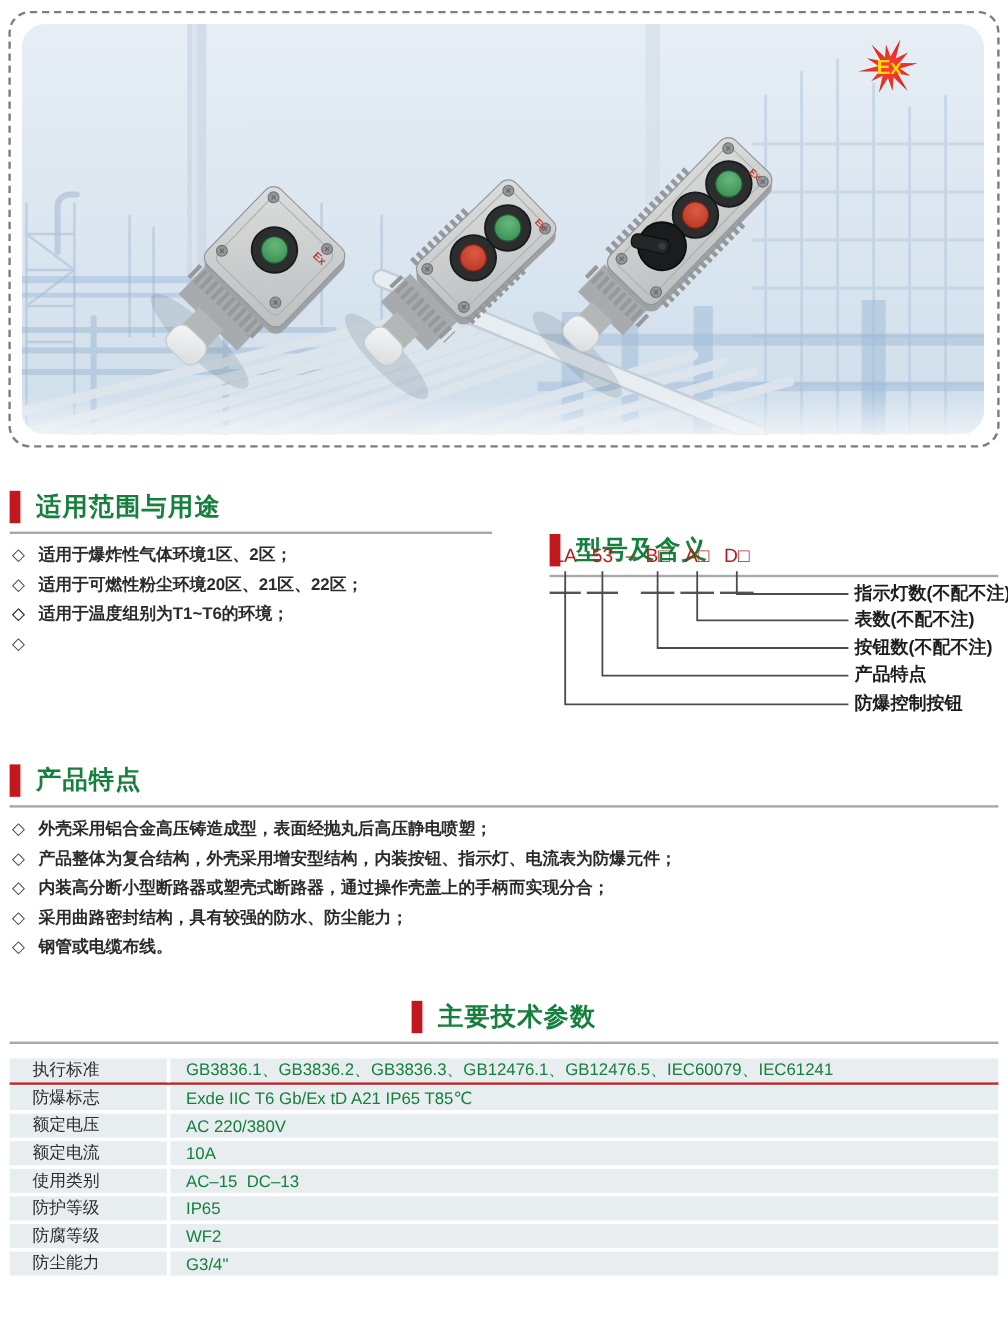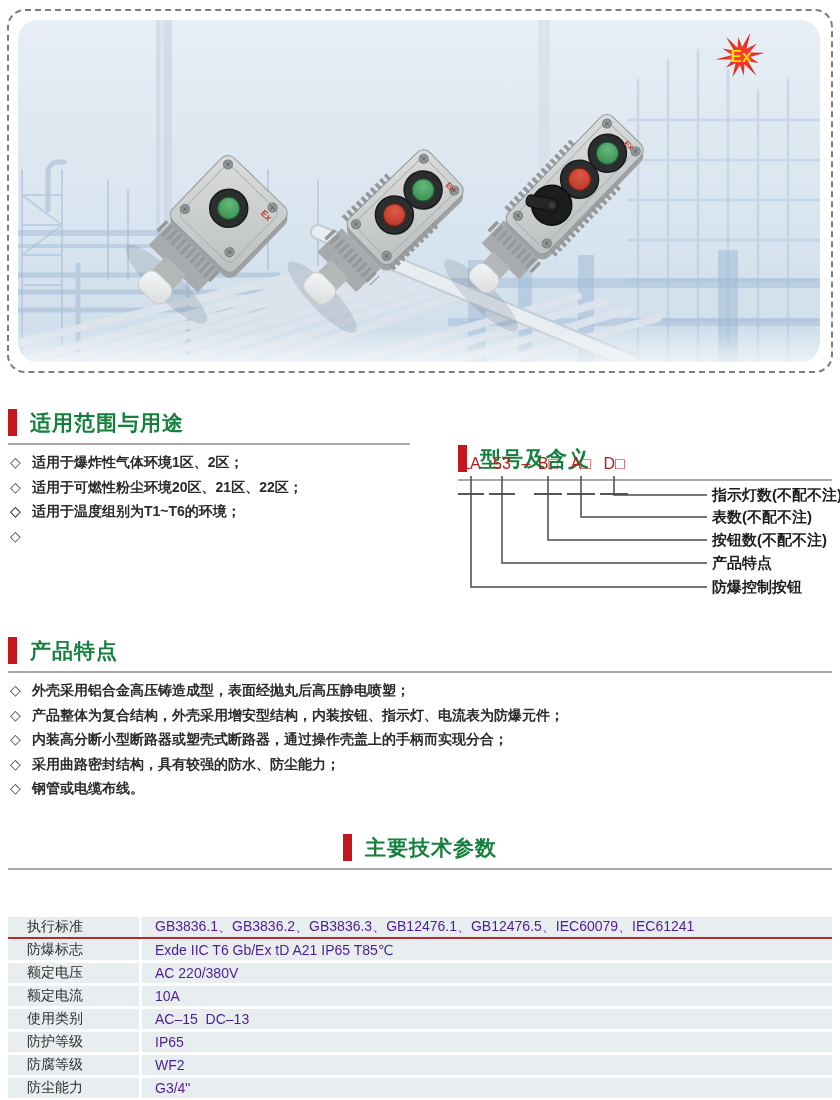--- a/index.html
+++ b/index.html
@@ -28,24 +28,24 @@
   
   .model-part{position:absolute;top:455px;font-size:16px;color:#b91c1c;text-align:center;
               border-bottom:2px solid #555;padding-bottom:20px;}
   .model-part.nodash{border-bottom:none;}
   .model-label{position:absolute;left:712px;font-size:15px;font-weight:bold;color:#1d1d1d;line-height:20px;white-space:nowrap;}
   .model-lines{position:absolute;left:458px;top:470px;}
 
   
   .spec-table{position:absolute;left:8px;top:882px;width:824px;}
   .spec-row{display:flex;height:20px;margin-bottom:3px;background:#e8edf0;}
-  .spec-row.row0{border-bottom:2px solid #c2262a;margin-bottom:1px;margin-top:35px;}
+  .spec-row.row0{border-bottom:2px solid #c2262a;margin-bottom:1px;}
   .spec-label{width:112px;padding-left:19px;border-right:3px solid #ffffff;
               display:flex;align-items:center;font-size:14px;color:#2d2d2d;flex:0 0 auto;}
-  .spec-value{flex:1;padding-left:13px;display:flex;align-items:center;font-size:14px;color:#4c1d95;white-space:nowrap;}
+  .spec-value{flex:1;padding-left:13px;display:flex;align-items:center;font-size:14px;color:#15803d;white-space:nowrap;}
 </style>
 </head>
 <body>
 
 <div class="page">
 
   <div class="photo-frame"></div>
   <div class="photo">
     <svg width="802" height="342" viewBox="0 0 802 342">
       <defs>

